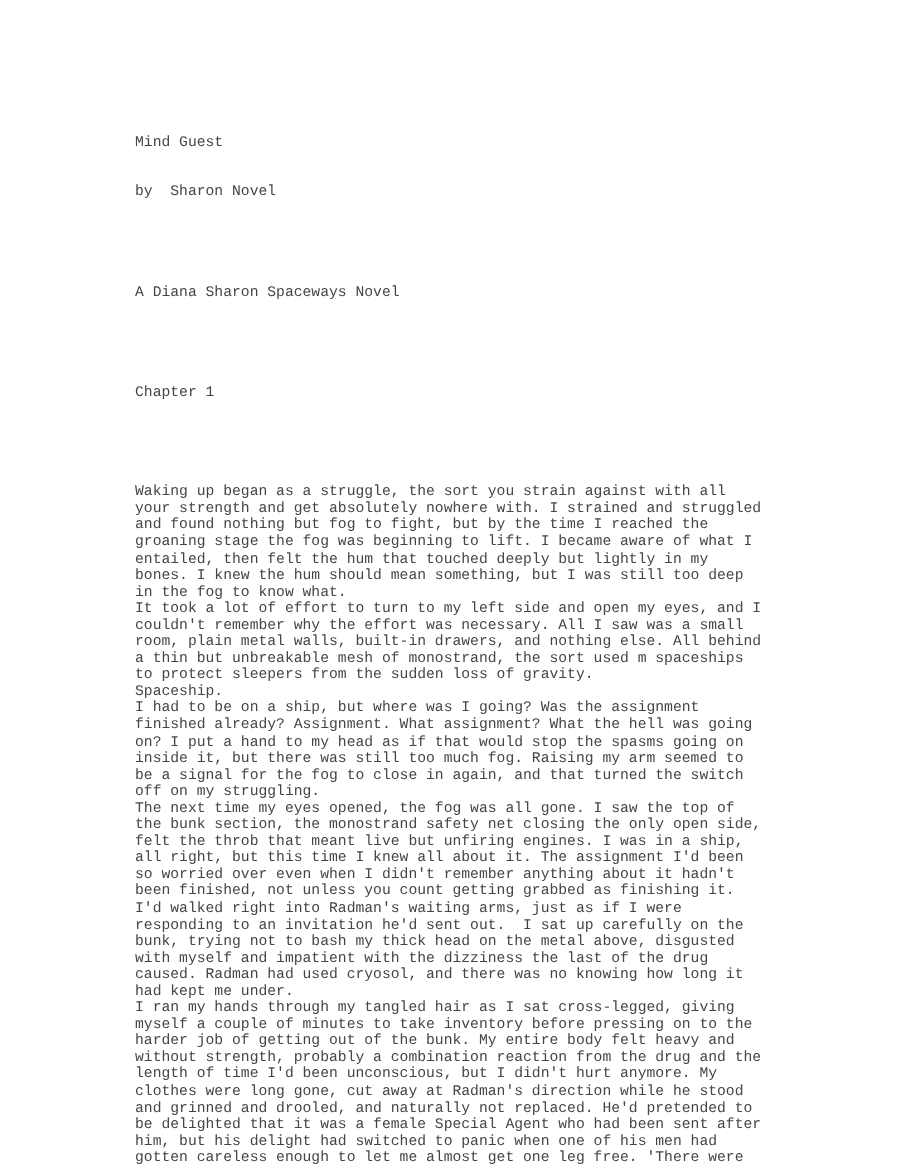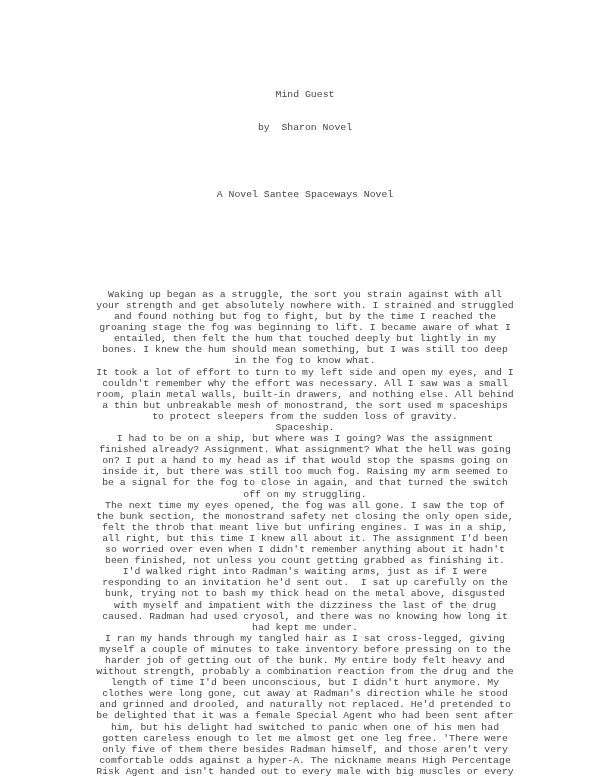--- a/index.html
+++ b/index.html
@@ -11,21 +11,20 @@
     height: 776px;
     background: #ffffff;
     overflow: hidden;
     position: relative;
     font-family: "Liberation Mono", "DejaVu Sans Mono", monospace;
   }
   .page {
     position: absolute;
     inset: 0;
     background: #ffffff;
-    text-align: center;
   }
   .textblock {
     position: absolute;
     left: 90px;
     top: 67px;
     width: 430px;
     font-family: "Liberation Mono", "DejaVu Sans Mono", monospace;
     font-size: 9.8px;
     line-height: 11.1px;
     color: #454545;
@@ -44,22 +43,23 @@
   }
 </style>
 </head>
 <body style="background: rgb(255, 255, 255);">
 
 <div class="page">
   <div class="textblock" style="color: rgb(69, 69, 69);">
     <div class="line">Mind Guest</div>
     <div class="line">by  Sharon Novel</div>
     <div class="blank"></div>
-    <div class="line">A Novel Santee Spaceways Novel</div>
+    <div class="line">A Diana Sharon Spaceways Novel</div>
     <div class="blank"></div>
+    <div class="line">Chapter 1</div>
     <div class="blank"></div>
     <div class="body-text" id="body-text">Waking up began as a struggle, the sort you strain against with all
 your strength and get absolutely nowhere with. I strained and struggled
 and found nothing but fog to fight, but by the time I reached the
 groaning stage the fog was beginning to lift. I became aware of what I
 entailed, then felt the hum that touched deeply but lightly in my
 bones. I knew the hum should mean something, but I was still too deep
 in the fog to know what.
 It took a lot of effort to turn to my left side and open my eyes, and I
 couldn't remember why the effort was necessary. All I saw was a small

